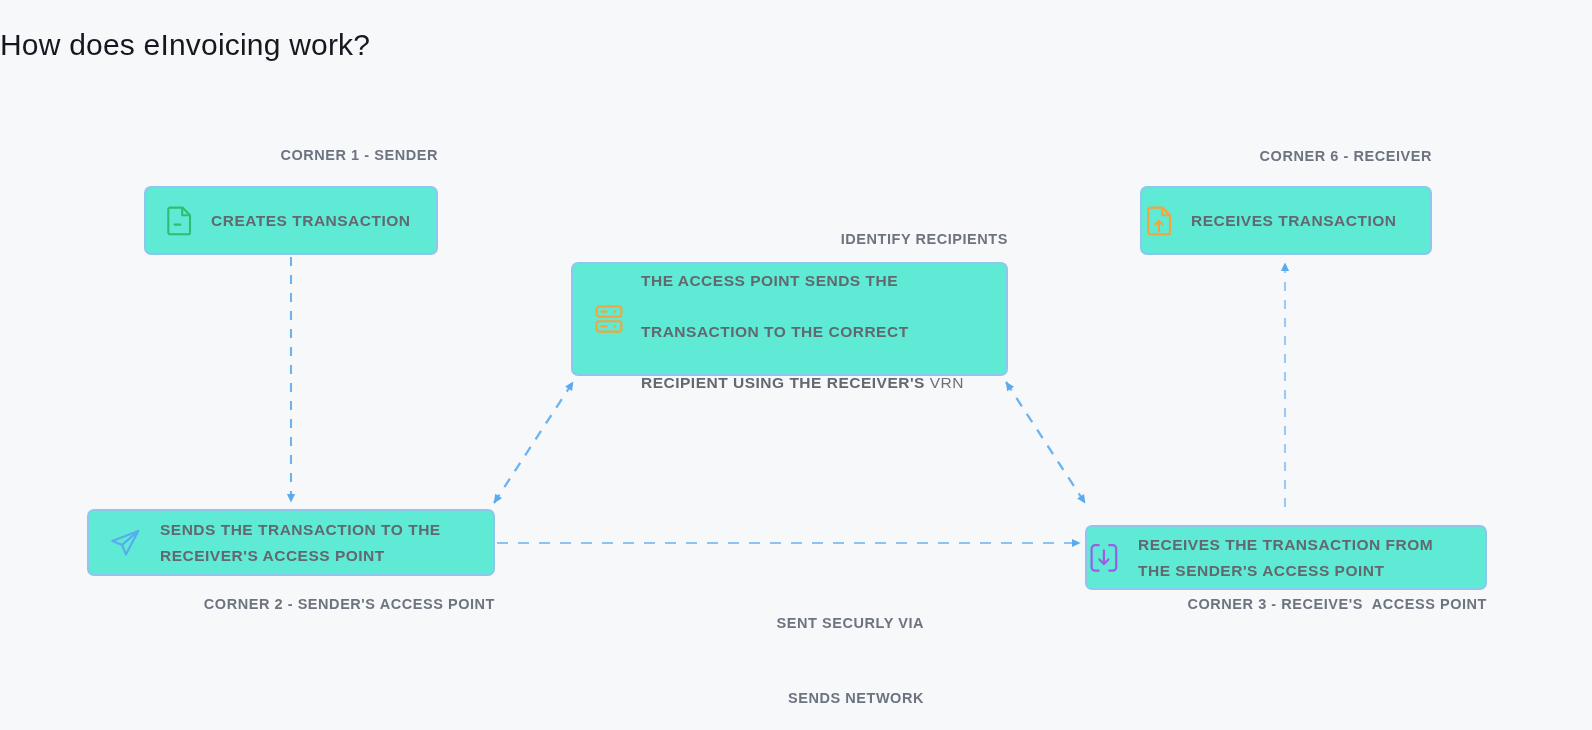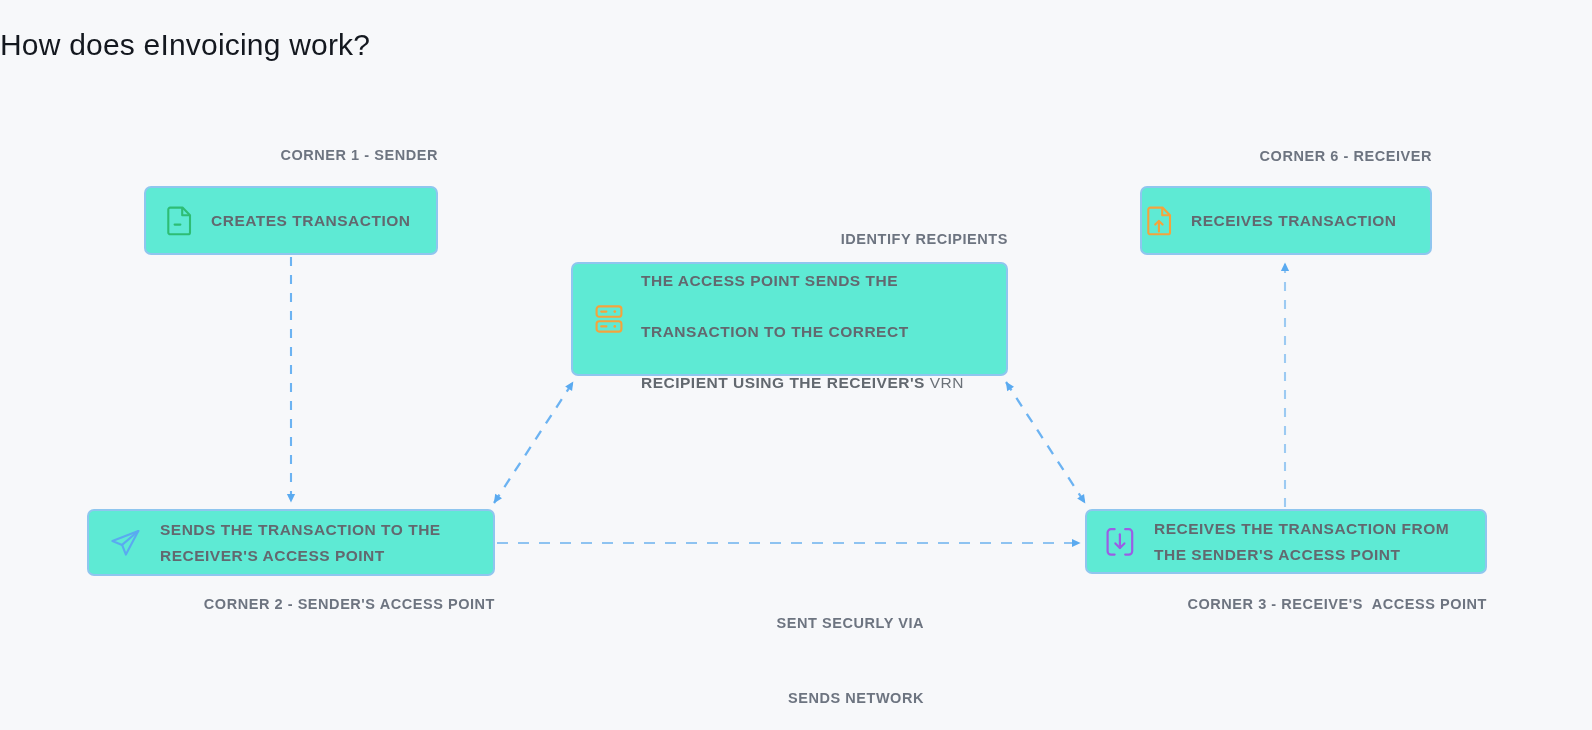--- a/index.html
+++ b/index.html
@@ -72,21 +72,21 @@
 
   
   #node-sender       { left: 144px;  top: 186px; width: 294px;  height: 69px;  padding-left: 19px; }
   #node-sender .ico  { width: 30px; margin-right: 16px; }
   #node-receiver     { left: 1140px; top: 186px; width: 292px;  height: 69px;  padding-left: 3px; }
   #node-receiver .ico{ width: 30px; margin-right: 16px; }
   #node-accesspoint  { left: 571px;  top: 262px; width: 437px;  height: 114px; padding-left: 20px; }
   #node-accesspoint .ico { width: 32px; margin-right: 16px; }
   #node-sender-ap    { left: 87px;   top: 509px; width: 408px;  height: 67px;  padding-left: 19px; }
   #node-sender-ap .ico { width: 34px; margin-right: 18px; }
-  #node-receiver-ap  { left: 1085px; top: 509px; width: 402px;  height: 65px;  padding-left: 16px; }
+  #node-receiver-ap  { left: 1085px; top: 525px; width: 402px;  height: 65px;  }
   #node-receiver-ap .ico { width: 34px; margin-right: 17px; }
 
   
   #cap-corner1 { left: 144px;  top: 143px; width: 294px; }
   #cap-corner4 { left: 1140px; top: 144px; width: 292px; }
   #cap-identify{ left: 571px;  top: 227px; width: 437px; }
   #cap-corner2 { left: 87px;   top: 592px; width: 408px; }
   #cap-corner3 { left: 1085px; top: 592px; width: 402px; }
   #cap-network { left: 640px;  top: 561px; width: 284px; }
 

